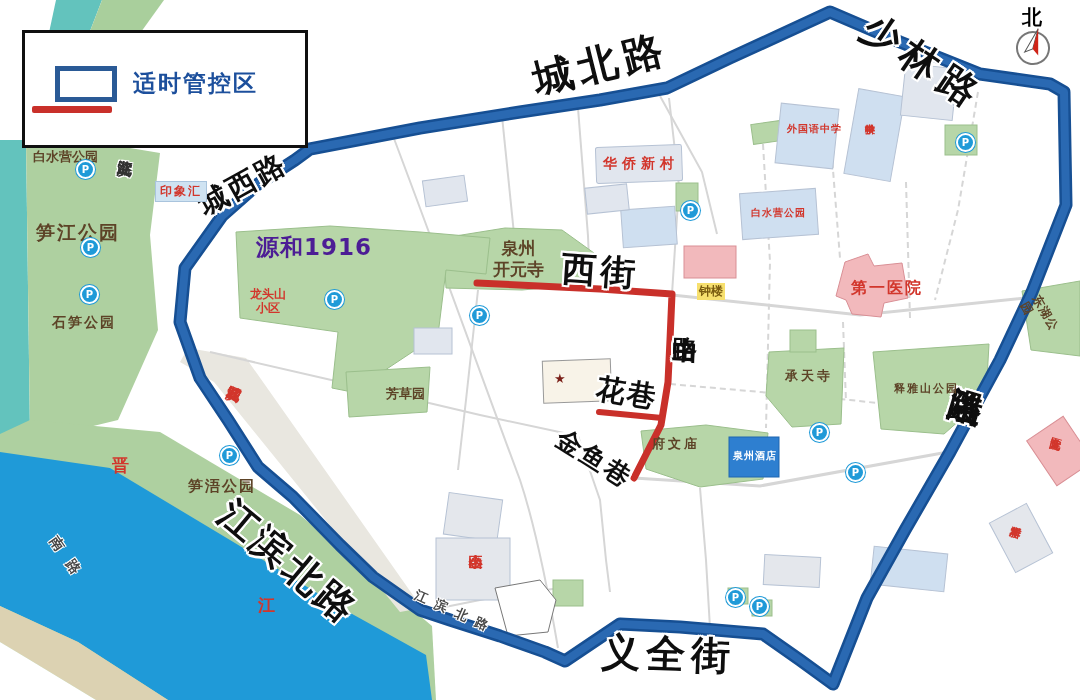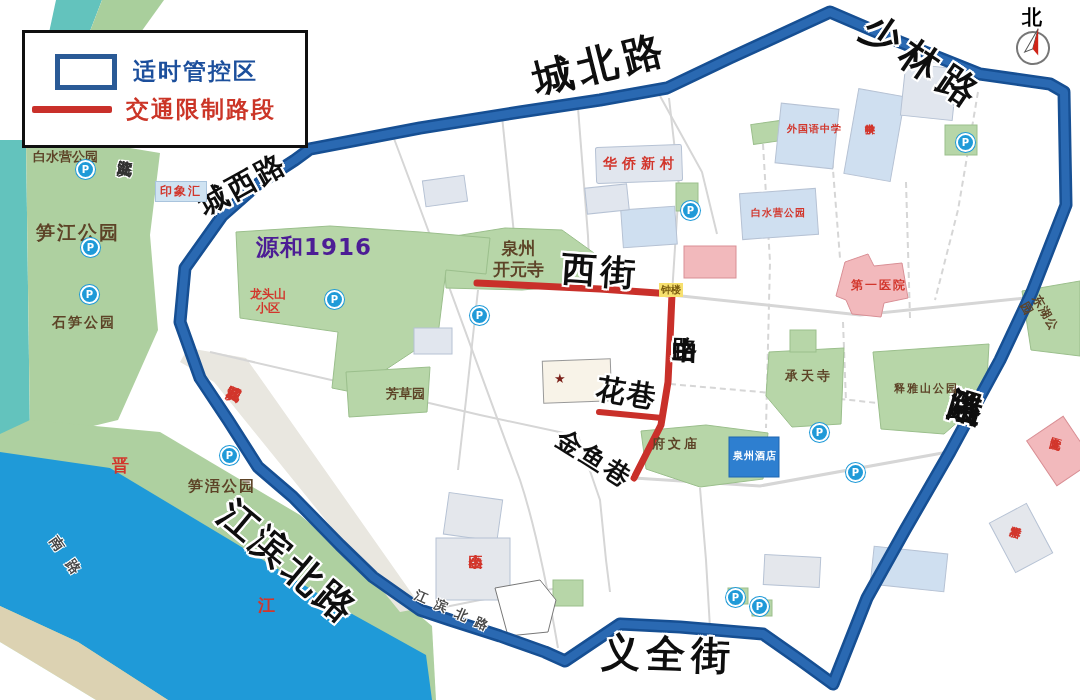--- a/index.html
+++ b/index.html
@@ -152,22 +152,22 @@
   <div class="lb park" style="left:1041px;top:293px;font-size:12px;transform:rotate(60deg);letter-spacing:1px;">东湖公园</div>
 
   <div class="lb" style="left:256px;top:234px;font-size:23px;color:#4c1d95;letter-spacing:1px;">源和1916</div>
   <div class="lb redlb ctr" style="left:250px;top:287px;font-size:12px;line-height:1.2;">龙头山
 小区</div>
   <div class="box-lb redlb" style="left:155px;top:181px;font-size:12px;letter-spacing:2px;">印象汇</div>
   <div class="lb redlb" style="left:603px;top:155px;font-size:14px;letter-spacing:5px;">华侨新村</div>
   <div class="lb redlb" style="left:787px;top:123px;font-size:10px;letter-spacing:1px;">外国语中学</div>
   <div class="lb redlb vert" style="left:864px;top:116px;font-size:10px;">科技中学</div>
   <div class="lb redlb" style="left:751px;top:207px;font-size:10px;letter-spacing:1px;">白水营公园</div>
-  <div class="tag-lb" style="left:659px;top:283px;font-size:10px;color:#7a5c10;">钟楼</div>
-  <div class="lb redlb" style="left:851px;top:279px;font-size:12px;letter-spacing:2px;">第一医院</div>
+  <div class="tag-lb" style="left:697px;top:283px;font-size:12px;color:#7a5c10;">钟楼</div>
+  <div class="lb redlb" style="left:851px;top:279px;font-size:16px;letter-spacing:2px;">第一医院</div>
   <div class="lb redlb vert" style="left:1052px;top:428px;font-size:11px;transform:rotate(15deg);">儿童医院</div>
   <div class="lb redlb vert" style="left:1012px;top:516px;font-size:11px;transform:rotate(15deg);">丰泽新村</div>
   <div class="lb" style="left:733px;top:450px;font-size:10px;color:#fff;letter-spacing:1px;">泉州酒店</div>
   <div class="lb redlb vert" style="left:468px;top:544px;font-size:14px;">金山小区</div>
   <div class="lb redlb vert" style="left:233px;top:374px;font-size:14px;transform:rotate(20deg);line-height:1.15;">滨江花园城</div>
 
   <div class="lb redlb" style="left:112px;top:456px;font-size:17px;">晋</div>
   <div class="lb redlb" style="left:258px;top:596px;font-size:17px;">江</div>
 
   <div class="lb" style="left:554px;top:372px;font-size:13px;color:#7a1f18;">★</div>
@@ -187,17 +187,16 @@
 
   <div class="lb" style="left:1022px;top:6px;font-size:20px;color:#000;">北</div>
 
   <div class="legend">
     <div class="legend-row">
       <span class="legend-rect"></span>
       <span class="legend-text blue">适时管控区</span>
     </div>
     <div class="legend-row">
       <span class="legend-line"></span>
-      <span class="legend-text red">交通限制路段</span>
     </div>
   </div>
 
 </div>
 
 </body></html>

